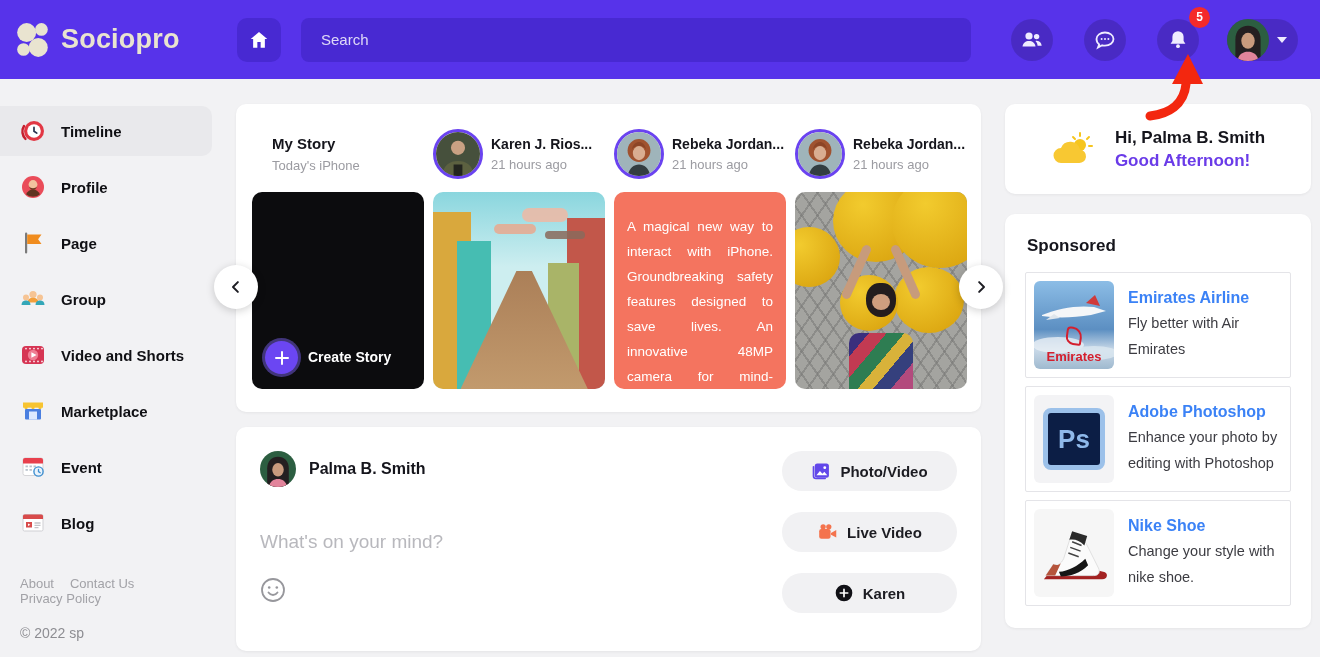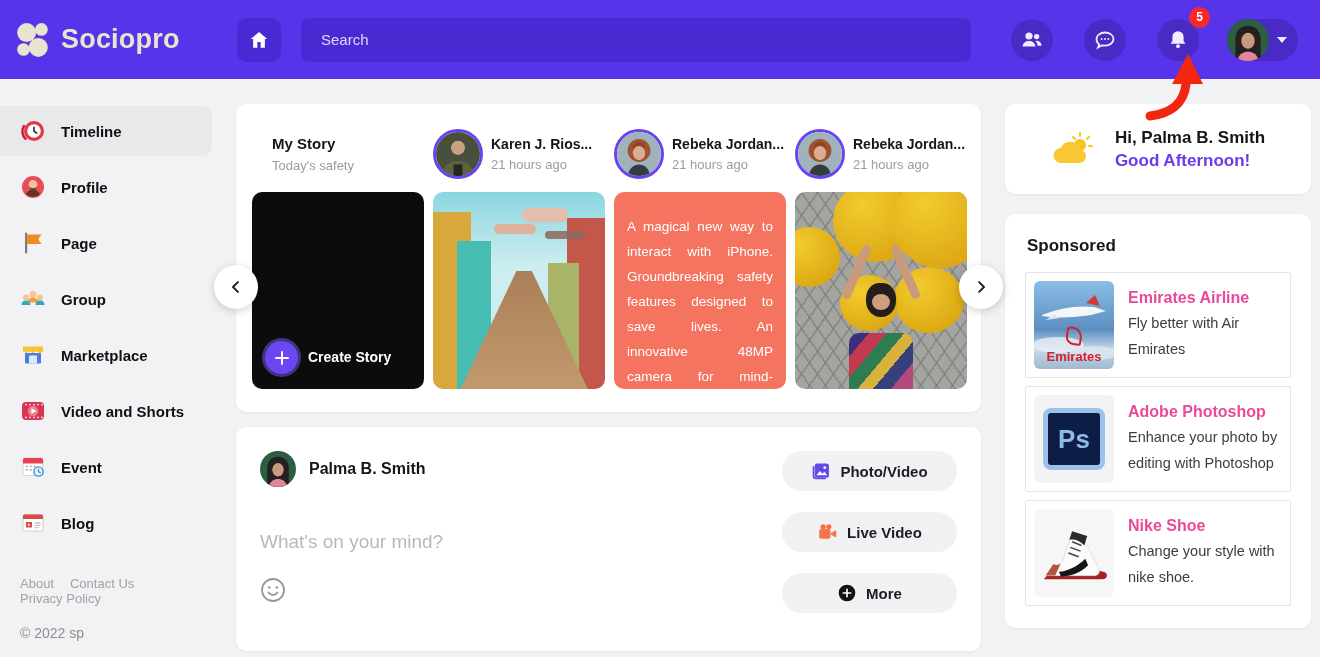--- a/index.html
+++ b/index.html
@@ -106,21 +106,21 @@
   .comp-btn span { font-size:15px; font-weight:bold; color:#1c1c22; }
 
   
   .greeting-card { margin-top:25px; height:90px; display:flex; align-items:center; justify-content:center; gap:22px; }
   .greet-t1 { font-size:17px; font-weight:bold; color:#15151c; }
   .greet-t2 { font-size:17px; font-weight:bold; color:#6a3be8; margin-top:3px; }
   .sponsored-card { margin-top:20px; padding:20px 20px 14px; }
   .sp-title { font-size:17px; font-weight:bold; color:#15151c; margin:2px 0 16px 2px; }
   .ad-box { border:1px solid #e4e4e8; border-radius:2px; padding:8px; display:flex; align-items:center; gap:14px; margin-bottom:8px; cursor:pointer; background:#fff; }
   .ad-img { width:80px; height:88px; border-radius:6px; flex:none; position:relative; overflow:hidden; }
-  .ad-title { font-size:16px; font-weight:bold; color:#ec4899; margin-bottom:3px; }
+  .ad-title { font-size:16px; font-weight:bold; color:#3b82f6; margin-bottom:3px; }
   .ad-desc { width:152px; font-size:14.5px; color:#3c3c42; line-height:26px; }
   .img-emirates { background:linear-gradient(180deg,#8cbde6 0%,#5c8fc2 55%,#c9d9e8 78%,#9fb9cf 100%); }
   .emirates-label { position:absolute; left:0; right:0; bottom:5px; text-align:center; color:#d41f2e; font-size:13px; font-weight:bold; }
   .emirates-squiggle { position:absolute; left:50%; bottom:24px; width:16px; height:18px; margin-left:-8px; border:2px solid #d41f2e; border-radius:4px 10px 2px 8px; transform:rotate(8deg); }
   .img-ps { background:#f3f3f5; display:flex; align-items:center; justify-content:center; }
   .ps-inner { width:62px; height:62px; background:#0c1e45; border:5px solid #9cc1ea; border-radius:8px; display:flex; align-items:center; justify-content:center; }
   .ps-inner span { color:#8fb9ea; font-size:26px; font-weight:bold; }
   .img-nike { background:#f6f6f6; display:flex; align-items:center; justify-content:center; }
 
   
@@ -235,32 +235,20 @@
         <div class="nav-item">
           <svg viewBox="0 0 26 26">
             <circle cx="13" cy="8.5" r="3.6" fill="#f6c494"></circle>
             <path d="M7.5 16.5c0-3.2 2.4-4.8 5.5-4.8s5.5 1.6 5.5 4.8z" fill="#f3a03c"></path>
             <circle cx="6" cy="11.5" r="3" fill="#f6c494"></circle>
             <path d="M1.5 19c0-2.9 1.9-4.4 4.5-4.4s4.5 1.5 4.5 4.4z" fill="#34a7b8"></path>
             <circle cx="20" cy="11.5" r="3" fill="#f6c494"></circle>
             <path d="M15.5 19c0-2.9 1.9-4.4 4.5-4.4s4.5 1.5 4.5 4.4z" fill="#34a7b8"></path>
           </svg>
           <span class="nav-label">Group</span>
-        </div>
-
-        <div class="nav-item">
-          <svg viewBox="0 0 26 26">
-            <path d="M3 4.5h20v5.2H3z" fill="#f7c431"></path>
-            <circle cx="6" cy="9.7" r="1.6" fill="#f7c431"></circle>
-              <circle cx="13" cy="9.7" r="1.6" fill="#f7c431"></circle>
-              <circle cx="20" cy="9.7" r="1.6" fill="#f7c431"></circle>
-            <rect x="5" y="11" width="16" height="10.5" rx="1" fill="#4a7fe0"></rect>
-            <rect x="9" y="13.5" width="8" height="8" fill="#dce9ff"></rect>
-          </svg>
-          <span class="nav-label">Marketplace</span>
         </div>
 
         <div class="nav-item">
           <svg viewBox="0 0 26 26">
             <rect x="2" y="4" width="22" height="18" rx="4" fill="#d63553"></rect>
             <g fill="#fff" opacity=".9">
               <circle cx="6" cy="6.6" r=".9"></circle>
                 <circle cx="10" cy="6.6" r=".9"></circle>
                 <circle cx="14" cy="6.6" r=".9"></circle>
                 <circle cx="18" cy="6.6" r=".9"></circle>
@@ -272,20 +260,32 @@
                 <circle cx="22" cy="19.4" r=".9"></circle>
             </g>
             <circle cx="13" cy="13" r="5.2" fill="#ef7d93"></circle>
             <path d="M11.4 10.2l5.2 2.8-5.2 2.8z" fill="#fff"></path>
           </svg>
           <span class="nav-label">Video and Shorts</span>
         </div>
 
         <div class="nav-item">
           <svg viewBox="0 0 26 26">
+            <path d="M3 4.5h20v5.2H3z" fill="#f7c431"></path>
+            <circle cx="6" cy="9.7" r="1.6" fill="#f7c431"></circle>
+              <circle cx="13" cy="9.7" r="1.6" fill="#f7c431"></circle>
+              <circle cx="20" cy="9.7" r="1.6" fill="#f7c431"></circle>
+            <rect x="5" y="11" width="16" height="10.5" rx="1" fill="#4a7fe0"></rect>
+            <rect x="9" y="13.5" width="8" height="8" fill="#dce9ff"></rect>
+          </svg>
+          <span class="nav-label">Marketplace</span>
+        </div>
+
+        <div class="nav-item">
+          <svg viewBox="0 0 26 26">
             <rect x="3" y="4" width="20" height="17.5" rx="2" fill="#fff" stroke="#d5d5d8"></rect>
             <path d="M3 6a2 2 0 0 1 2-2h16a2 2 0 0 1 2 2v3.4H3z" fill="#e8404d"></path>
             <g fill="#b9c2cc">
               <rect x="5.5" y="11.5" width="2.4" height="1.8"></rect>
                 <rect x="9.5" y="11.5" width="2.4" height="1.8"></rect>
                 <rect x="13.5" y="11.5" width="2.4" height="1.8"></rect>
               <rect x="5.5" y="15" width="2.4" height="1.8"></rect>
                 <rect x="9.5" y="15" width="2.4" height="1.8"></rect>
             </g>
             <circle cx="18.5" cy="17.5" r="4.6" fill="#eaf3fb" stroke="#3e8fd0" stroke-width="1.4"></circle>
@@ -319,21 +319,21 @@
         <div class="copyright">© 2022 sp</div>
       </div>
     </div>
 
     <div class="content">
 
       <div class="card stories-card">
         <div class="stories-grid">
           <div class="st-head first">
             <div class="st-title">My Story</div>
-            <div class="st-sub">Today's safety</div>
+            <div class="st-sub">Today's iPhone</div>
           </div>
 
           <div class="st-head">
             <span class="st-avatar">
               <svg viewBox="0 0 50 50" width="44" height="44">
                 <rect width="50" height="50" fill="#46503c"></rect>
                 <circle cx="25" cy="18" r="8" fill="#c9a183"></circle>
                 <path d="M7 50c1-12 8.5-17 18-17s17 5 18 17z" fill="#5c6140"></path>
                 <path d="M20 37h10v13H20z" fill="#23251f"></path>
               </svg>
@@ -466,21 +466,21 @@
                 <path d="M16 12.5l6-3.3v8.6l-6-3.3z"></path>
               </g>
             </svg>
             <span>Live Video</span>
           </div>
           <div class="comp-btn">
             <svg width="20" height="20" viewBox="0 0 24 24">
               <circle cx="12" cy="12" r="10" fill="#111116"></circle>
               <path d="M12 7.5v9M7.5 12h9" stroke="#fff" stroke-width="2" stroke-linecap="round"></path>
             </svg>
-            <span>More</span>
+            <span>Karen</span>
           </div>
         </div>
       </div>
     </div>
 
     <div class="rightcol">
 
       <div class="card greeting-card">
         <svg width="42" height="36" viewBox="0 0 42 36">
           <g stroke="#f6c51e" stroke-width="2" stroke-linecap="round">

